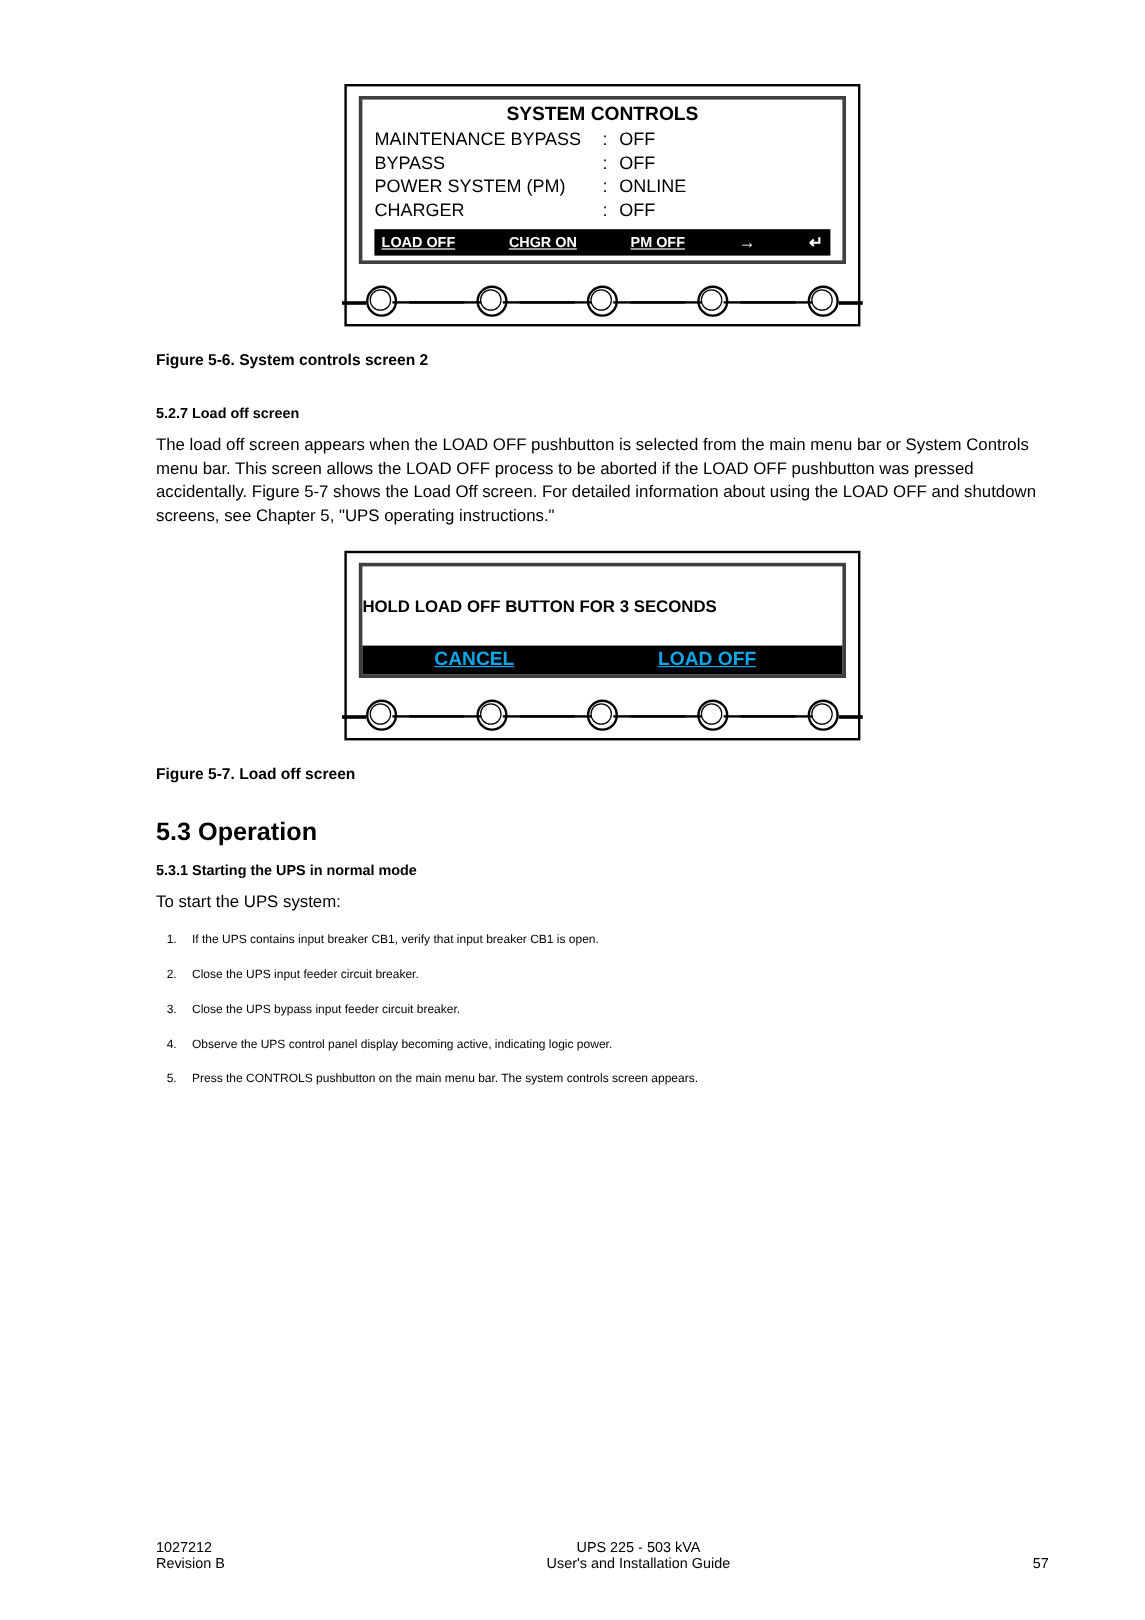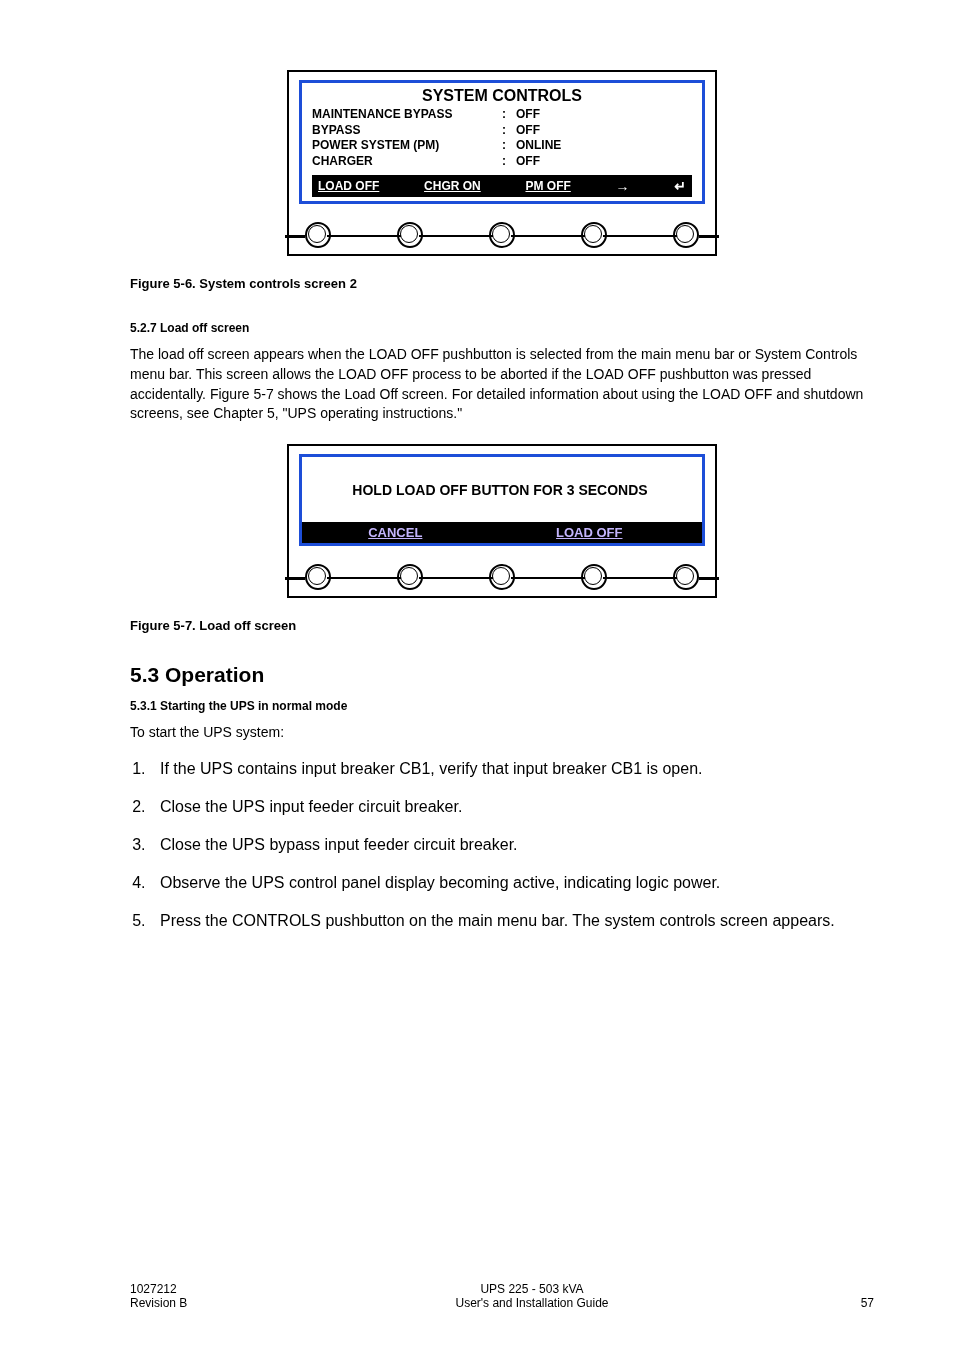--- a/index.html
+++ b/index.html
@@ -18,33 +18,33 @@
   }
   .lcd-panel {
     margin: 0 auto 20px auto;
     width: 430px;
   }
   .lcd-outer {
     border: 2px solid #000;
     padding: 8px 10px 0 10px;
   }
   .lcd-inner {
-    border: 3px solid #1d4ed8;
+    border: 3px solid #404040;
     padding: 4px 10px 4px 10px;
   }
   .lcd-title {
     text-align: center;
     font-weight: bold;
     font-size: 16px;
     margin-bottom: 2px;
   }
   .status-row {
     display: flex;
-    font-weight: bold;
-    font-size: 12px;
+    font-weight: normal;
+    font-size: 15px;
     line-height: 1.3;
   }
   .status-label { width: 190px; }
   .status-colon { width: 14px; }
   .status-val { }
   .menu-bar {
     background: #000;
     color: #fff;
     font-weight: bold;
     font-size: 12px;
@@ -97,44 +97,44 @@
     font-size: 12px;
     font-weight: bold;
     margin: 0 0 10px 0;
   }
   p.body {
     font-size: 14px;
     line-height: 1.4;
     margin: 0 0 20px 0;
   }
   .lcd-msg {
-    text-align: center;
+    text-align: left;
     font-weight: bold;
     font-size: 14px;
     padding: 24px 4px 22px 0;
     line-height: 1.4;
   }
   .menu-bar2 {
     background: #000;
-    color: #c4b5fd;
-    font-weight: bold;
-    font-size: 13px;
+    color: #0ea5e9;
+    font-weight: bold;
+    font-size: 16px;
     padding: 3px 6px;
     display: flex;
     margin-top: 0;
   }
   .menu-bar2 .left { width: 45%; text-align: center; text-decoration: underline;}
   .menu-bar2 .right { width: 55%; text-align: center; text-decoration: underline;}
   h2.heading {
     font-size: 21px;
     font-weight: bold;
     margin: 30px 0 12px 0;
   }
   ol.steps {
-    font-size: 16px;
+    font-size: 10px;
     line-height: 1.5;
     padding-left: 20px;
     margin: 8px 0;
   }
   ol.steps li { padding-left: 10px; margin-bottom: 14px; }
   .footer {
     position: absolute;
     bottom: 40px;
     left: 130px;
     right: 80px;

